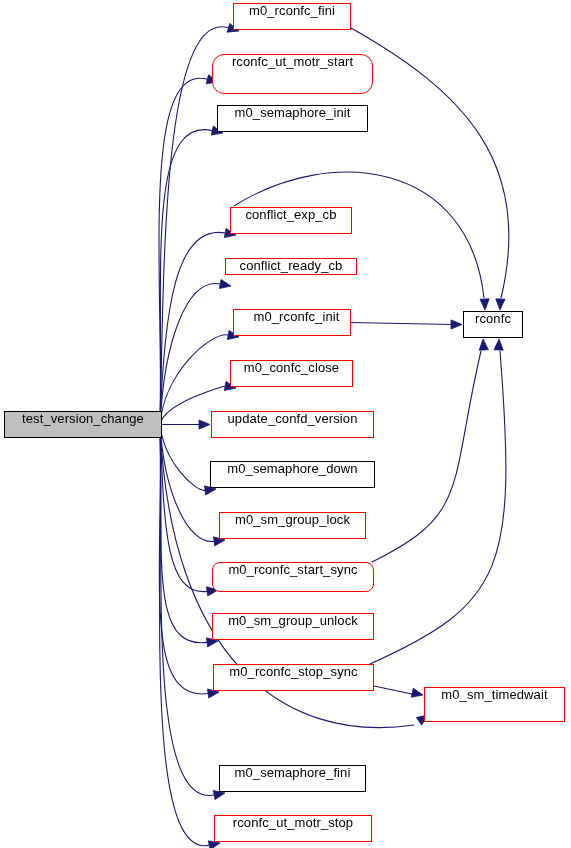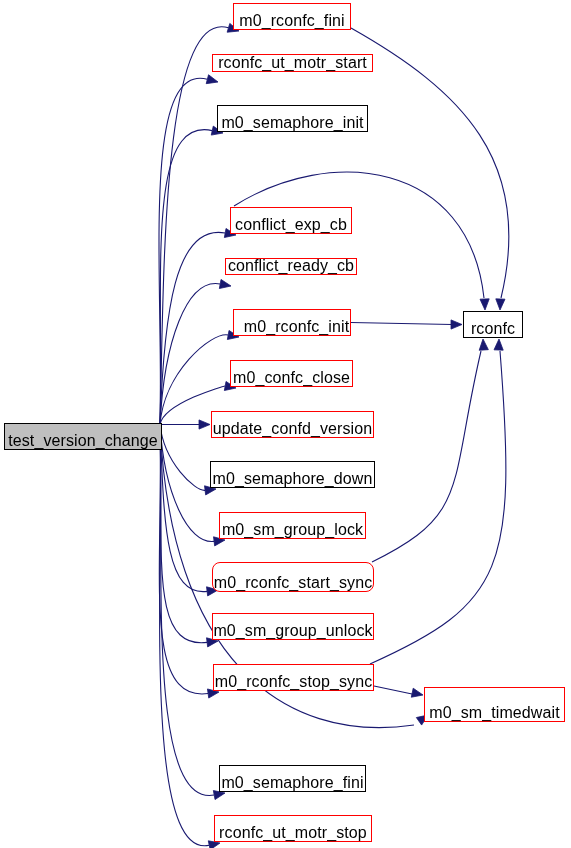--- a/index.html
+++ b/index.html
@@ -23,37 +23,36 @@
     position: absolute;
     left: 0;
     top: 0;
     width: 571px;
     height: 848px;
   }
   .node {
     position: absolute;
     box-sizing: border-box;
     display: flex;
-    align-items: flex-end;
+    align-items: flex-start;
     justify-content: center;
     background: #ffffff;
     border: 1px solid #ff0000;
-    font-size: 16px;
+    font-size: 13px;
     color: #000000;
     white-space: nowrap;
     line-height: 1;
     letter-spacing: 0.1px;
   }
   .node.black {
     border: 1px solid #000000;
   }
   .node.current {
     border: 1px solid #000000;
     background: #bfbfbf;
-    margin-top: 12px;
   }
   .node-label {
     pointer-events: none;
   }
   .edge-path {
     fill: none;
     stroke: #191970;
     stroke-width: 1.1;
   }
   .arrow-head {
@@ -113,21 +112,21 @@
         <polygon points="499,339 503.2133033405603,350.1538367820416 494.01890773198465,349.83276141237855" class="arrow-head"></polygon>
         <path d="M374,686 L412,694" class="edge-path"></path>
         <polygon points="423,695 411.2839826141664,697.2124503643802 413.19677016968984,688.2134924376292" class="arrow-head"></polygon>
       </g>
   </svg>
 
   <div id="node-layer">
       <div class="node" style="left: 233px; top: 3px; width: 118px; height: 27px;">
         <span class="node-label">m0_rconfc_fini</span>
       </div>
-      <div class="node" style="left: 212px; top: 54px; width: 161px; height: 18px;">
+      <div class="node" style="left: 212px; top: 54px; width: 161px; height: 40px; border-radius: 12px;">
         <span class="node-label">rconfc_ut_motr_start</span>
       </div>
       <div class="node black" style="left: 217px; top: 105px; width: 151px; height: 27px;">
         <span class="node-label">m0_semaphore_init</span>
       </div>
       <div class="node" style="left: 230px; top: 207px; width: 122px; height: 27px;">
         <span class="node-label">conflict_exp_cb</span>
       </div>
       <div class="node" style="left: 225px; top: 258px; width: 132px; height: 17px;">
         <span class="node-label">conflict_ready_cb</span>

